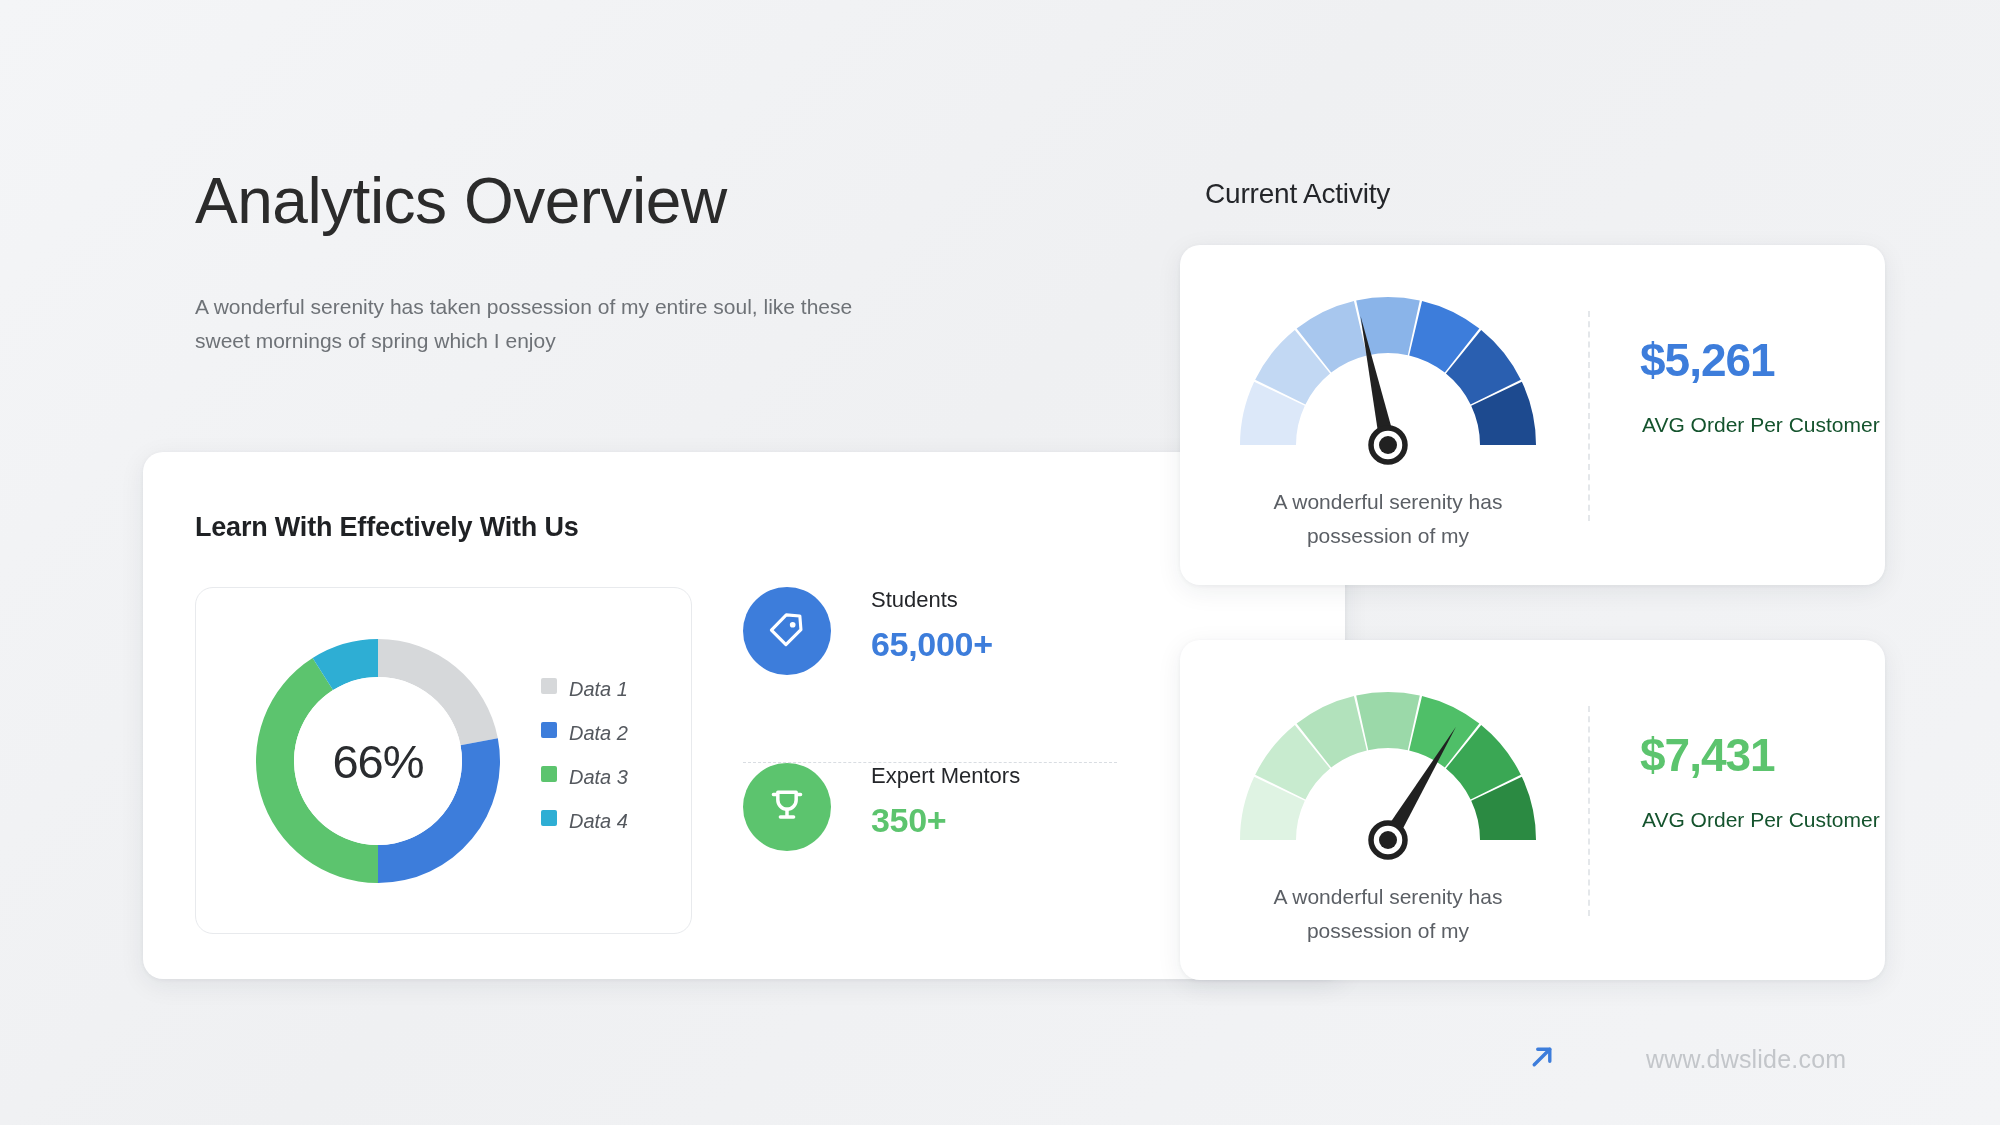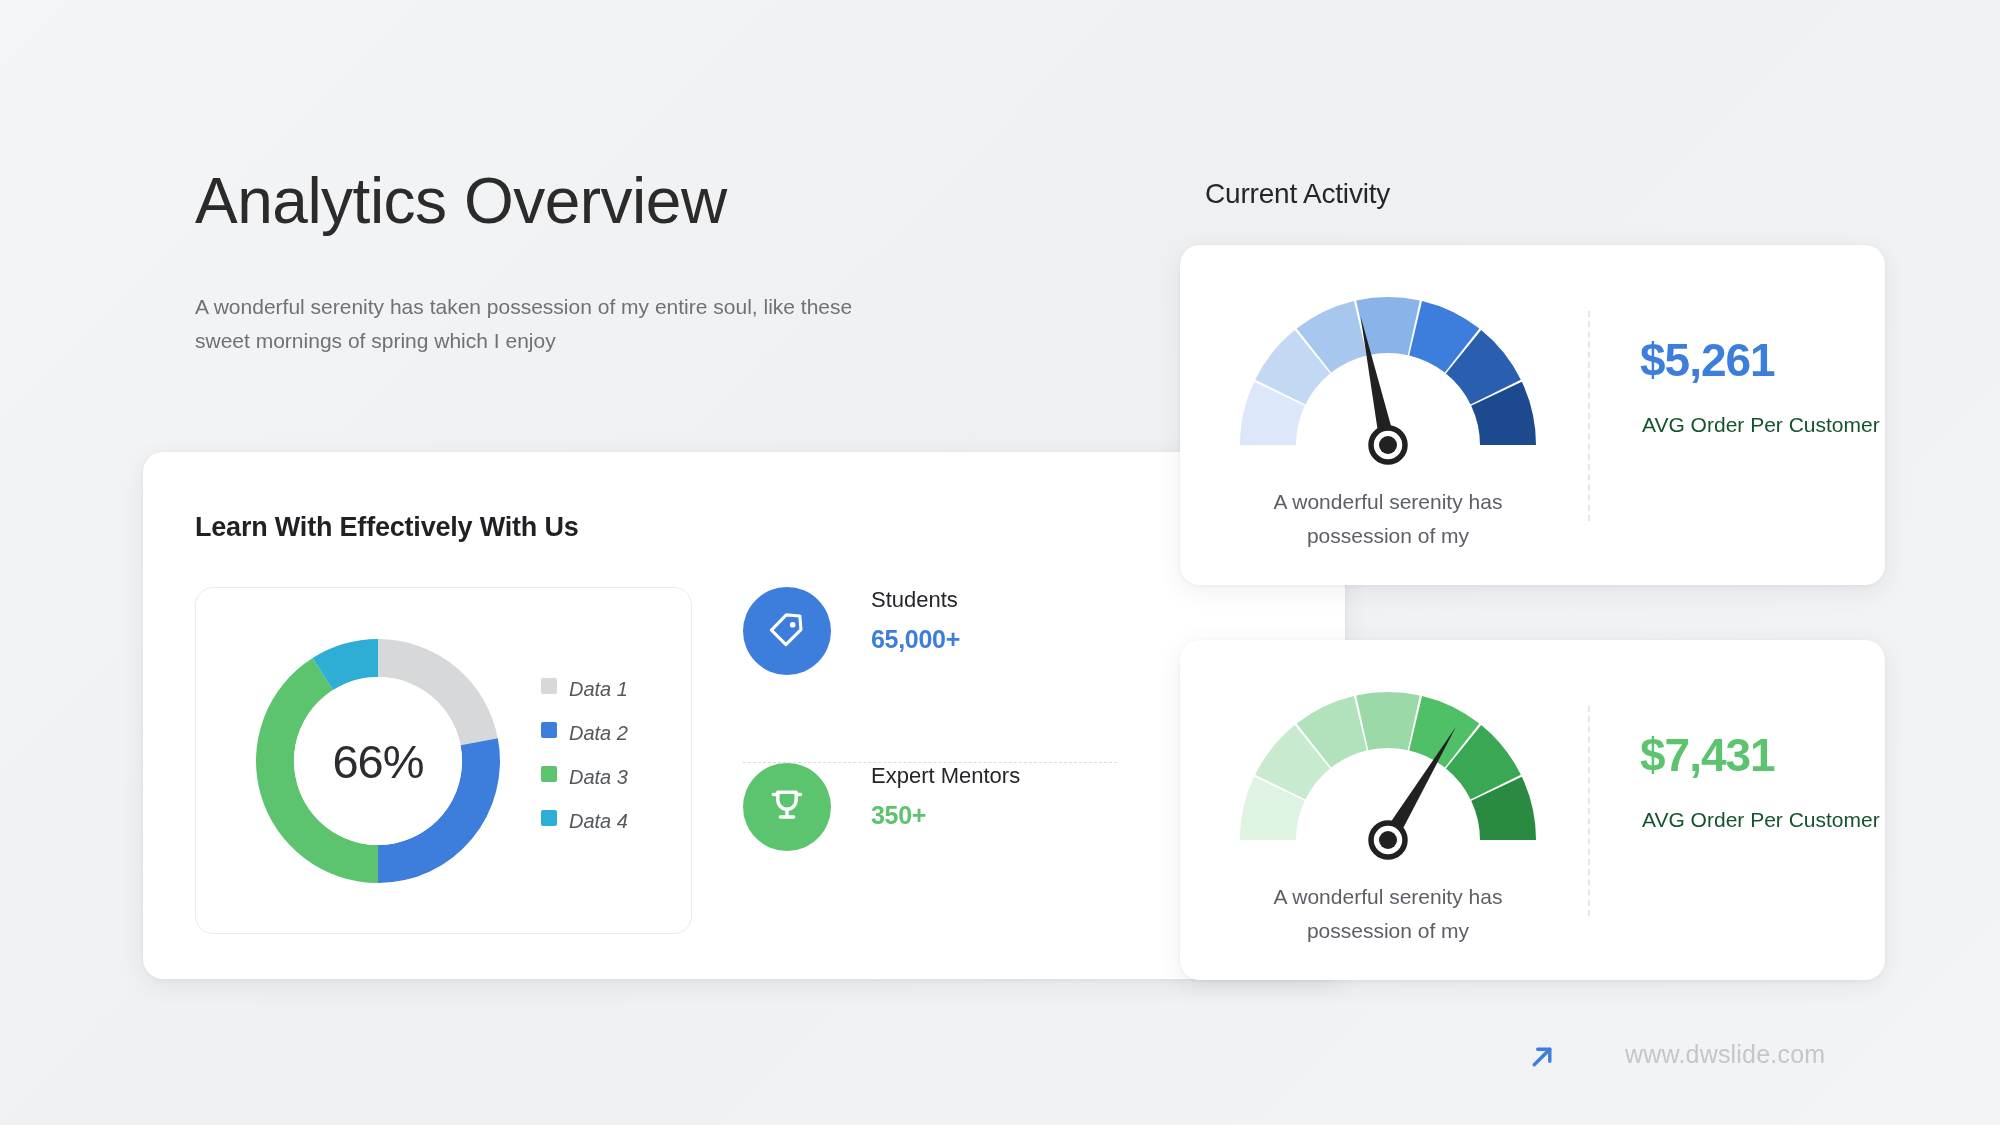--- a/index.html
+++ b/index.html
@@ -53,21 +53,21 @@
   .legend-sw{width:16px;height:16px;border-radius:2px;margin-right:12px;flex:none;}
   .legend-lb{font-size:20px;color:#54585e;}
 
   .stats{position:absolute;left:600px;top:135px;width:360px;}
   .stat-row{display:flex;align-items:flex-start;height:175px;}
   .stat-icon{
     width:88px;height:88px;border-radius:50%;flex:none;
     display:flex;align-items:center;justify-content:center;margin-right:40px;
   }
   .stat-name{font-size:22px;color:#24262a;margin-bottom:12px;}
-  .stat-val{font-size:25px;font-weight:700;letter-spacing:-.3px;}
+  .stat-val{font-size:34px;font-weight:700;letter-spacing:-.3px;}
   .stat-div{
     height:0;border-top:1px dashed #d9dde2;margin:0 8px 0 0;width:374px;
   }
 
   
   .activity-title{
     position:absolute;left:1205px;top:178px;
     font-size:28px;color:#24262a;font-weight:400;letter-spacing:-.2px;
     white-space:nowrap;
   }
@@ -90,21 +90,21 @@
   .gval{
     position:absolute;left:460px;top:88px;
     font-size:46px;font-weight:700;letter-spacing:-1px;white-space:nowrap;
   }
   .glab{
     position:absolute;left:462px;top:168px;
     font-size:21px;color:#14532d;white-space:nowrap;
   }
 
   
-  .footer{position:absolute;left:1525px;top:1040px;display:flex;}
+  .footer{position:absolute;left:1525px;top:1040px;display:flex;align-items:center;gap:21px;}
   .footer-url{
     margin-left:66px;font-size:25px;color:#c3c6ca;letter-spacing:.2px;
   }
 </style>
 </head>
 <body>
 
 <div class="slide">
 
   <div class="page-title">Analytics Overview</div>

